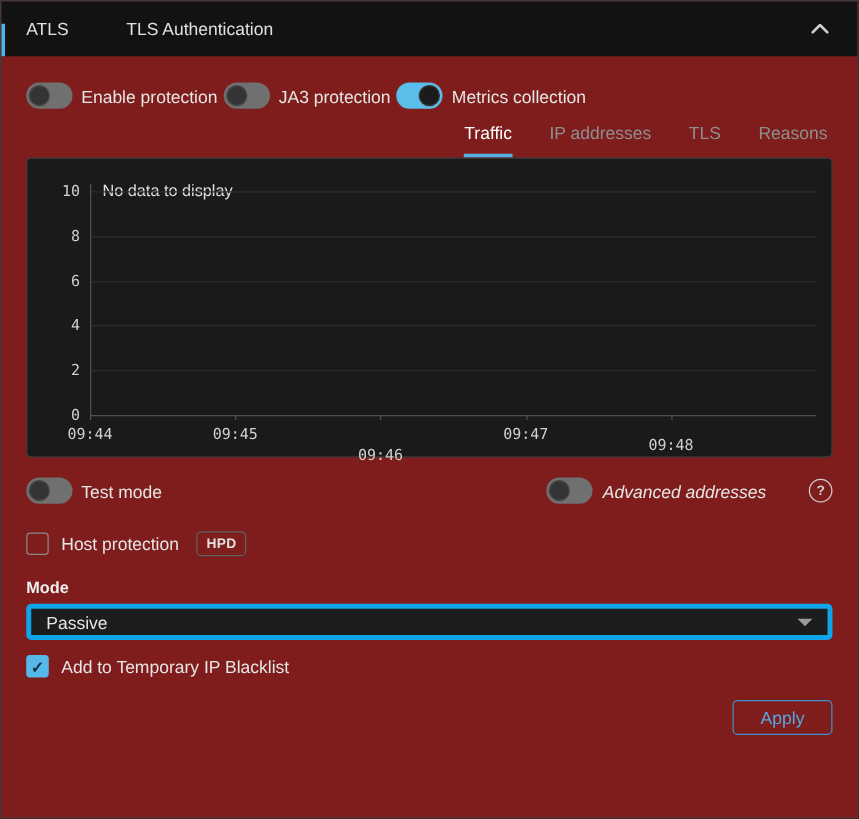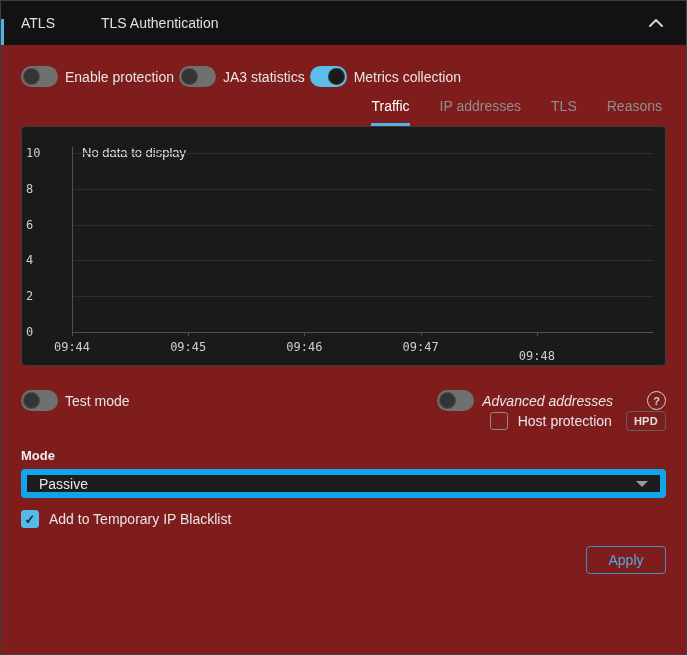--- a/index.html
+++ b/index.html
@@ -50,72 +50,72 @@
   .tab { font-size:14px; color:#8f8f8f; padding-bottom:9px; border-bottom:3px solid transparent; cursor:pointer; }
   .tab.active { color:#ffffff; border-bottom-color:#55b1e3; }
 
   
   .chart-box { height:240px; border:1px solid #3a3a3a; border-radius:4px; position:relative; background:#1a1a1a; }
   .plot { position:absolute; left:50px; top:26px; right:12px; bottom:33px; }
   .y-axis-line { position:absolute; left:0; top:-6px; bottom:0; width:1px; background:#4f4f4f; }
   .grid-line { position:absolute; left:1px; right:0; height:1px; background:#2d2d2d; }
   .grid-line.zero { background:#4f4f4f; left:0; }
   .y-label {
-    position:absolute; left:-46px; width:38px; text-align:left;
+    position:absolute; left:-46px; width:38px; text-align:right;
     font-family:"DejaVu Sans Mono", monospace; font-size:12px; color:#cfcfcf;
     transform:translateY(-50%);
   }
   .x-tick { position:absolute; top:100%; width:1px; height:4px; background:#4f4f4f; }
   .x-label {
     position:absolute; top:calc(100% + 8px); transform:translateX(-50%);
     font-family:"DejaVu Sans Mono", monospace; font-size:12px; color:#cfcfcf; white-space:nowrap;
   }
   .no-data {
     position:absolute; left:4px; top:-10px; padding:2px 6px;
     background:#1a1a1a; font-size:13px; color:#e0e0e0; white-space:nowrap;
   }
 
   
-  .mid-row { margin-top:24px; display:flex; align-items:center; }
+  .mid-row { margin-top:16px; display:flex; align-items:center; }
   .mid-right { margin-left:auto; display:flex; align-items:center; gap:8px; }
   .adv-label { font-size:14px; font-style:italic; color:#e6e6e6; }
   .help-icon {
     width:19px; height:19px; border-radius:50%; border:1.5px solid #cfcfcf;
     display:flex; align-items:center; justify-content:center;
     font-size:11px; font-weight:bold; color:#cfcfcf; margin-left:26px; cursor:pointer;
   }
 
   
   .learning {
     margin-top:11px; height:40px; background:#242424; border-radius:2px;
     display:flex; align-items:center; padding:0 16px; cursor:pointer;
   }
   .learning-label { font-size:15px; color:#f0f0f0; }
   .learning-chevron { margin-left:auto; width:18px; height:18px; display:flex; align-items:center; justify-content:center; }
 
   
-  .host-row { display:flex; align-items:center;justify-content:flex-end; }
+  .host-row { margin-top:22px; display:flex; align-items:center; }
   .checkbox {
     width:18px; height:18px; border:1px solid #8a8a8a; border-radius:3px;
     background:transparent; flex:none; cursor:pointer;
     display:flex; align-items:center; justify-content:center;
   }
   .checkbox .check-glyph { visibility:hidden; font-size:13px; font-weight:bold; color:#14303f; line-height:1; }
   .checkbox.checked { background:#57b8ea; border-color:#57b8ea; }
   .checkbox.checked .check-glyph { visibility:visible; }
   .cb-label { font-size:14px; color:#e6e6e6; margin-left:10px; }
   .hpd-badge {
     margin-left:14px; border:1px solid #606060; border-radius:4px;
     padding:3px 7px; font-size:11px; font-weight:bold; color:#e0e0e0; letter-spacing:0.3px;
   }
 
   
   .mode-label { margin-top:17px; font-size:13px; font-weight:bold; color:#f0f0f0; }
   .select {
-    margin-top:6px; height:29px; border:6px solid #0ea5e9; border-radius:4px;
+    margin-top:6px; height:29px; border:4px solid #0ea5e9; border-radius:4px;
     background:#1d1d1d; display:flex; align-items:center; padding:0 12px; cursor:pointer;
   }
   .select-value { font-size:14px; color:#e6e6e6; }
   .select-caret {
     margin-left:auto; width:0; height:0;
     border-left:6px solid transparent; border-right:6px solid transparent;
     border-top:6px solid #9a9a9a;
   }
 
   .blacklist-row { margin-top:12px; display:flex; align-items:center; }
@@ -149,21 +149,21 @@
 
   <div class="body">
 
     <div class="toggles-row" id="toggles-row">
         <div class="toggle-item">
           <div class="toggle"></div>
           <div class="toggle-label">Enable protection</div>
         </div>
         <div class="toggle-item">
           <div class="toggle"></div>
-          <div class="toggle-label">JA3 statistics</div>
+          <div class="toggle-label">JA3 protection</div>
         </div>
         <div class="toggle-item">
           <div class="toggle on"></div>
           <div class="toggle-label">Metrics collection</div>
         </div>
       </div>
 
     <div class="tabs" id="tabs-row">
         <div class="tab active">Traffic</div>
         <div class="tab">IP addresses</div>
@@ -185,21 +185,21 @@
           <div class="y-label" style="top: 40%;">6</div>
           <div class="grid-line" style="top: 20%;"></div>
           <div class="y-label" style="top: 20%;">8</div>
           <div class="grid-line" style="top: 0%;"></div>
           <div class="y-label" style="top: 0%;">10</div>
           <div class="x-tick" style="left: 0%;"></div>
           <div class="x-label" style="left: 0%;">09:44</div>
           <div class="x-tick" style="left: 20%;"></div>
           <div class="x-label" style="left: 20%;">09:45</div>
           <div class="x-tick" style="left: 40%;"></div>
-          <div class="x-label" style="left: 40%;">09:46</div>
+          <div class="x-label" style="left: 40%; margin-top: 17px;">09:46</div>
           <div class="x-tick" style="left: 60%;"></div>
           <div class="x-label" style="left: 60%;">09:47</div>
           <div class="x-tick" style="left: 80%;"></div>
           <div class="x-label" style="left: 80%; margin-top: 9px;">09:48</div>
         </div>
     </div>
 
     <div class="mid-row">
       <div class="toggle-item">
         <div class="toggle"></div>

